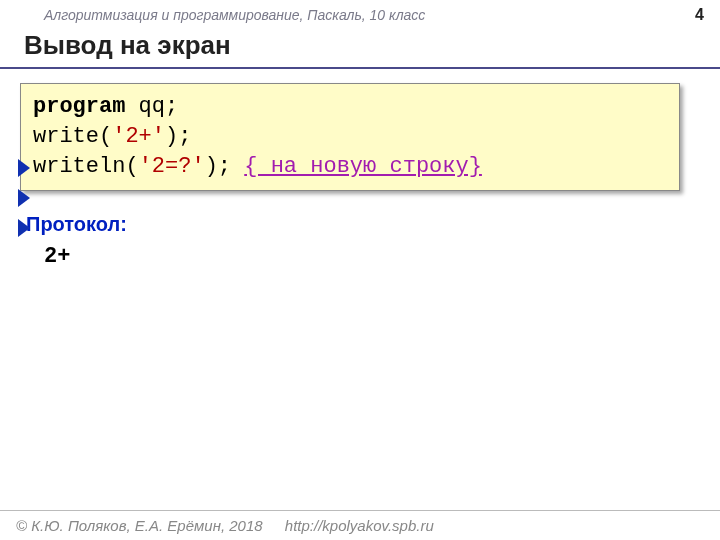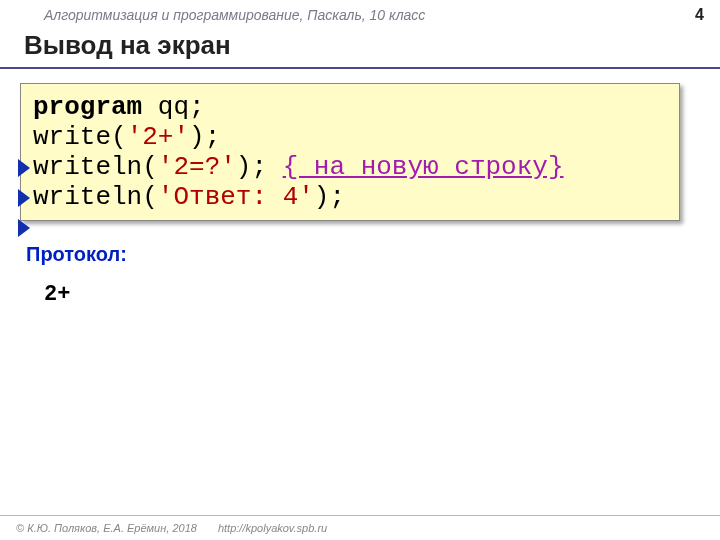--- a/index.html
+++ b/index.html
@@ -2,29 +2,29 @@
 <html><head>
 <meta charset="utf-8">
 <style>
   * { box-sizing: border-box; margin: 0; padding: 0; }
   html, body { width: 720px; height: 540px; font-family: Arial, Helvetica, sans-serif; background: #fff; position: relative; }
   .header { padding: 6px 16px 0 16px; display: flex; justify-content: space-between; align-items: baseline; margin-left: 28px; }
   .header-text { font-style: italic; color: #7a7a8a; font-size: 14px; }
   .page-num { color: #222; font-weight: bold; font-size: 16px; }
   .title { font-size: 26px; font-weight: bold; color: #222; padding: 4px 0 6px 24px; border-bottom: 2px solid #4a4a8a; margin: 2px 0 14px 0; }
   .code-area { position: relative; margin: 0 0 0 20px; }
-  .code-box { background: #fffcc8; border: 1px solid #888; box-shadow: 3px 3px 4px rgba(0,0,0,0.35); width: 660px; padding: 8px 12px; font-family: "Courier New", monospace; font-size: 26px; line-height: 30px; color: #000; position: relative; z-index: 1; }
+  .code-box { background: #fffcc8; border: 1px solid #888; box-shadow: 3px 3px 4px rgba(0,0,0,0.35); width: 660px; padding: 8px 12px; font-family: "Courier New", monospace; font-size: 22px; line-height: 30px; color: #000; position: relative; z-index: 1; }
   .kw { color: #000; font-weight: bold; }
   .str { color: #b00000; }
   .cmt { color: #a21caf; text-decoration: underline; }
   .arrow { position: absolute; left: -2px; width: 0; height: 0; border-top: 9px solid transparent; border-bottom: 9px solid transparent; border-left: 12px solid #1030b0; z-index: 2; }
   .protocol { padding: 22px 0 0 26px; }
-  .proto-title { color: #0020c0; font-weight: bold; font-size: 20px; margin-bottom: 14px; }
+  .proto-title { color: #0020c0; font-weight: bold; font-size: 20px; margin-bottom: 6px; }
   .proto-line { font-family: "Courier New", monospace; font-size: 22px; color: #000; padding: 2px 0 2px 18px; font-weight: bold; }
-  .footer { position: absolute; bottom: 0; left: 0; right: 0; border-top: 1px solid #bbb; padding: 6px 16px; font-size: 11px; color: #888; font-style: italic; }
+  .footer { position: absolute; bottom: 0; left: 0; right: 0; border-top: 1px solid #bbb; padding: 6px 16px; font-size: 15px; color: #888; font-style: italic; }
   .footer .url { margin-left: 18px; }
 </style>
 </head>
 <body>
 
 <div class="header">
   <span class="header-text">Алгоритмизация и программирование, Паскаль, 10 класс</span>
   <span class="page-num">4</span>
 </div>
 
@@ -32,21 +32,20 @@
 
 <div class="code-area">
   <div class="arrow" style="top:76px"></div>
   <div class="arrow" style="top:106px"></div>
   <div class="arrow" style="top:136px"></div>
 
   <div class="code-box">
     <div><span class="kw">program</span><span> qq;</span></div>
     <div><span>  write(</span><span class="str">'2+'</span><span>);</span></div>
     <div><span>  writeln(</span><span class="str">'2=?'</span><span>); </span><span class="cmt">{ на новую строку}</span></div>
-    <div><span>  writeln(</span><span class="str">'Ответ: 4'</span><span>);</span></div>
   </div>
 </div>
 
 <div class="protocol">
   <div class="proto-title">Протокол:</div>
   <div class="proto-line">2+</div>
 </div>
 
 <div class="footer">
   <span>© К.Ю. Поляков, Е.А. Ерёмин, 2018</span>

